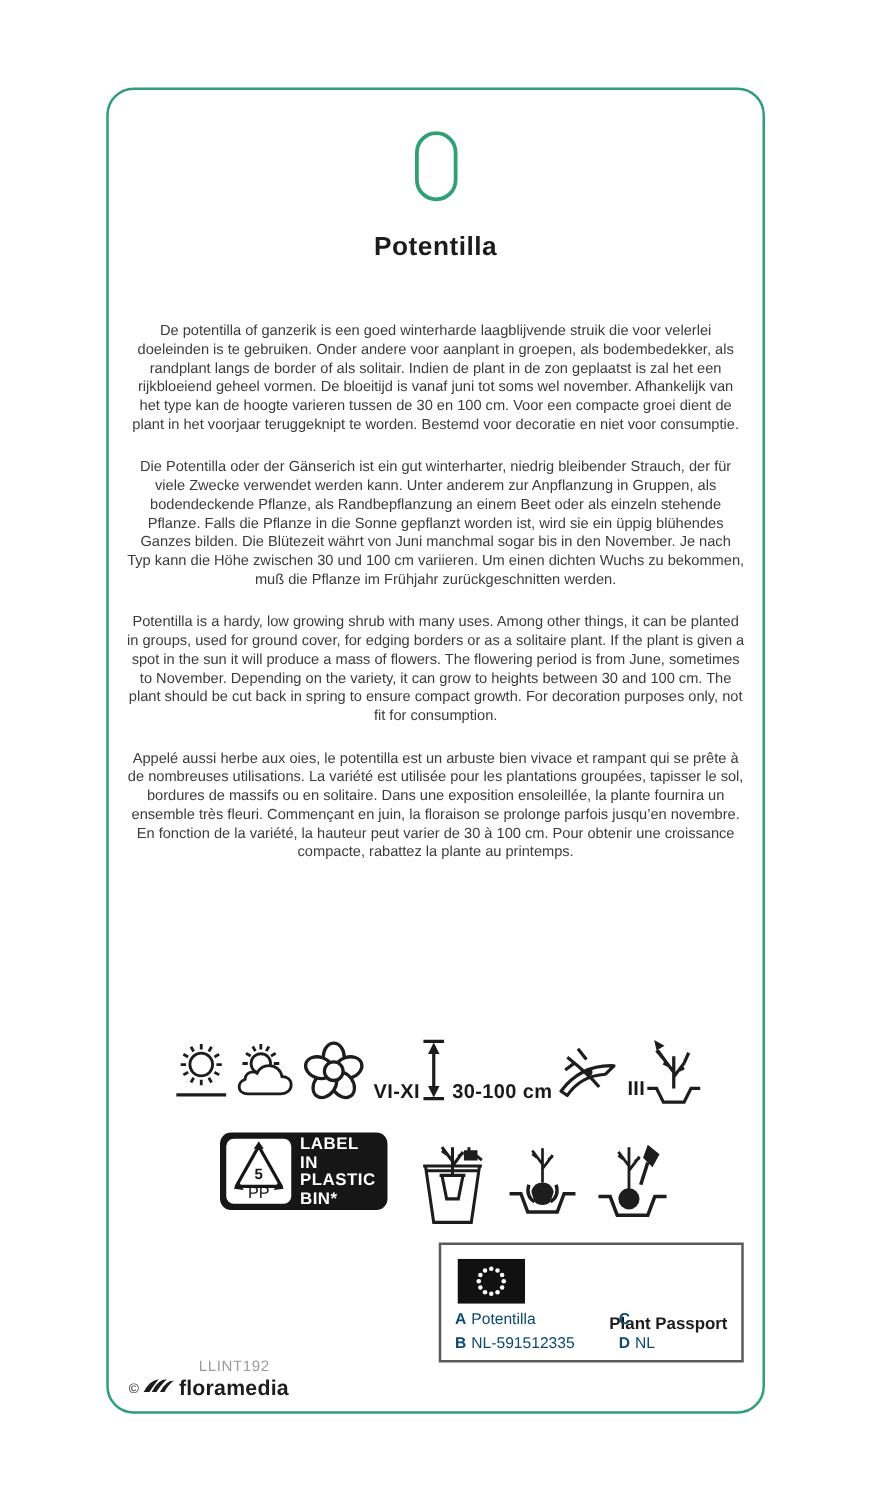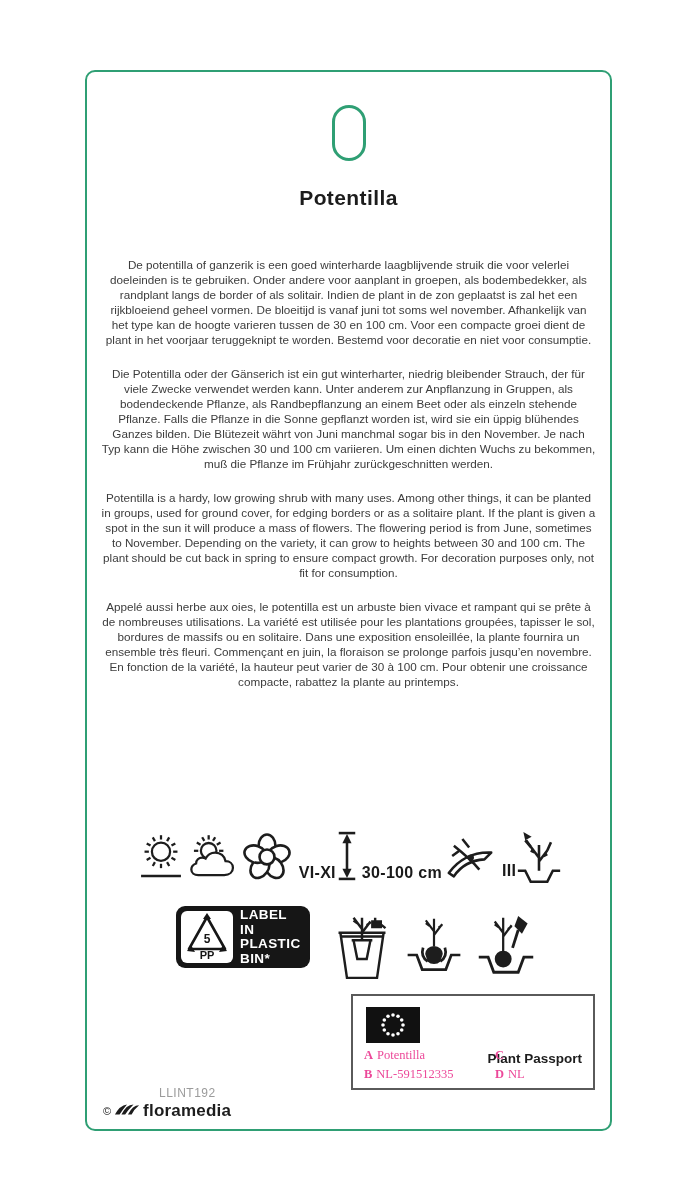--- a/index.html
+++ b/index.html
@@ -5,21 +5,21 @@
   :root { --green:#2f9f74; --ink:#222; --body:#3c3c3c; }
   * { box-sizing:border-box; }
   html,body { margin:0; padding:0; }
   body {
     width:699px; height:1200px; background:#ffffff; position:relative;
     font-family:"Liberation Sans", sans-serif; color:var(--ink);
     overflow:hidden;
   }
   .card {
     position:absolute; left:85px; top:70px; width:527px; height:1061px;
-    border:2.5px solid var(--green); border-radius:10px; background:#fff;
+    border:2.5px solid var(--green); border-radius:22px; background:#fff;
   }
   .hole {
     position:absolute; top:33px; left:50%; transform:translateX(-50%);
     width:34px; height:56px; border:3px solid var(--green); border-radius:18px;
     background:#fff;
   }
   .title-block { padding-top:114px; text-align:center; }
   .title { font-size:21px; font-weight:bold; letter-spacing:.4px; color:#1c1c1c; }
   .subtitle { font-size:19px; margin-top:3px; color:#1c1c1c; }
   .para {
@@ -44,32 +44,32 @@
   .badge-panel {
     position:relative; width:52px; height:52px; background:#fff; border-radius:6px;
     flex:0 0 auto;
   }
   .badge-num {
     position:absolute; top:21px; left:0; right:0; text-align:center;
     font-size:12px; font-weight:bold; color:#161616;
   }
   .badge-pp {
     position:absolute; bottom:2px; left:0; right:0; text-align:center;
-    font-size:11px; font-weight:bold; color:#161616;
+    font-size:13px; font-weight:normal; color:#161616;
   }
   .badge-text { color:#fff; font-weight:bold; font-size:13.5px; line-height:14.5px; letter-spacing:.4px; }
   .pots { display:flex; gap:11px; align-items:flex-end; padding-top:2px; }
   
   .passport {
     position:absolute; top:922px; left:264px; width:244px; height:96px;
     border:2px solid #5a5a5a; background:#fff;
   }
   .pp-title { position:absolute; top:7px; right:11px; font-size:13.5px; font-weight:bold; color:#1c1c1c;margin-top:48px; }
   .eu-flag { position:absolute; top:11px; left:13px; }
-  .pp-row { position:absolute; font-size:12.5px; color:#ec4899;font-family:Liberation Serif, serif; }
+  .pp-row { position:absolute; font-size:12.5px; color:#0c4a6e; }
   .pp-key { font-weight:bold; margin-right:4px; }
   .r0 { top:52px; left:11px; } .r1 { top:71px; left:11px; }
   .r2 { top:52px; left:142px; } .r3 { top:71px; left:142px; }
   
   .footer { position:absolute; left:16px; bottom:8px; }
   .footer-code { font-size:12px; color:#9b9b9b; margin-left:56px; letter-spacing:.5px; }
   .brand { display:flex; align-items:center; gap:3px; margin-top:1px; }
   .brand-copy { font-size:11px; color:#1d1d1d; }
   .brand-name { font-size:17px; font-weight:bold; color:#1d1d1d; letter-spacing:.2px; }
 </style>

